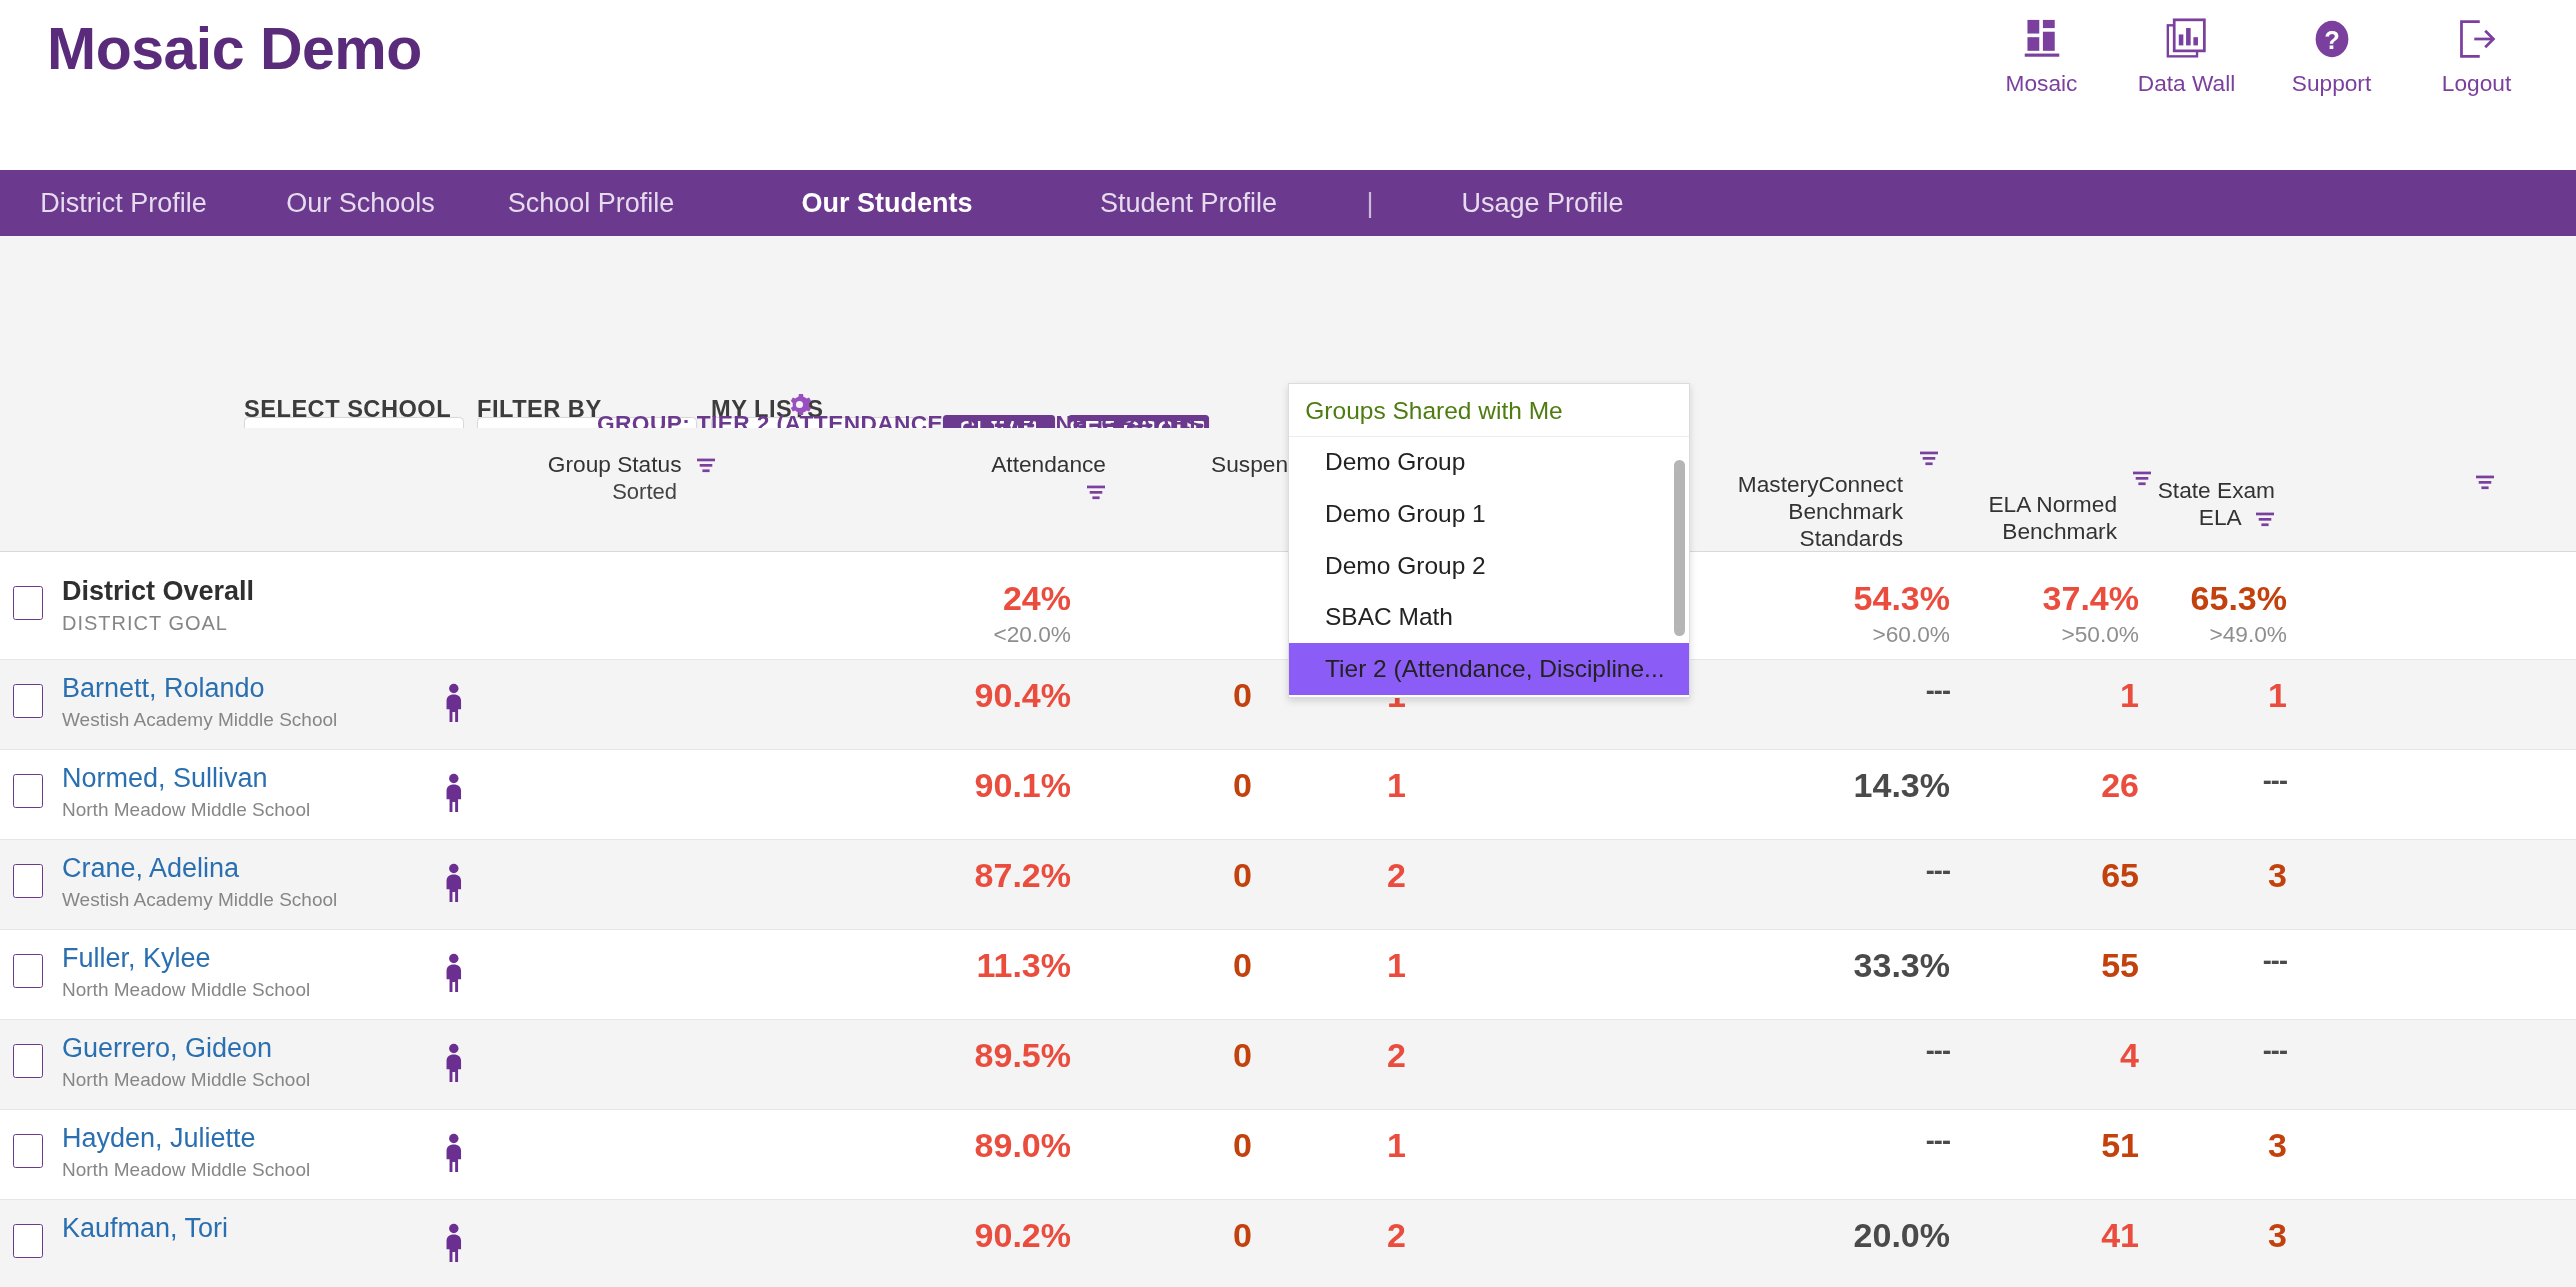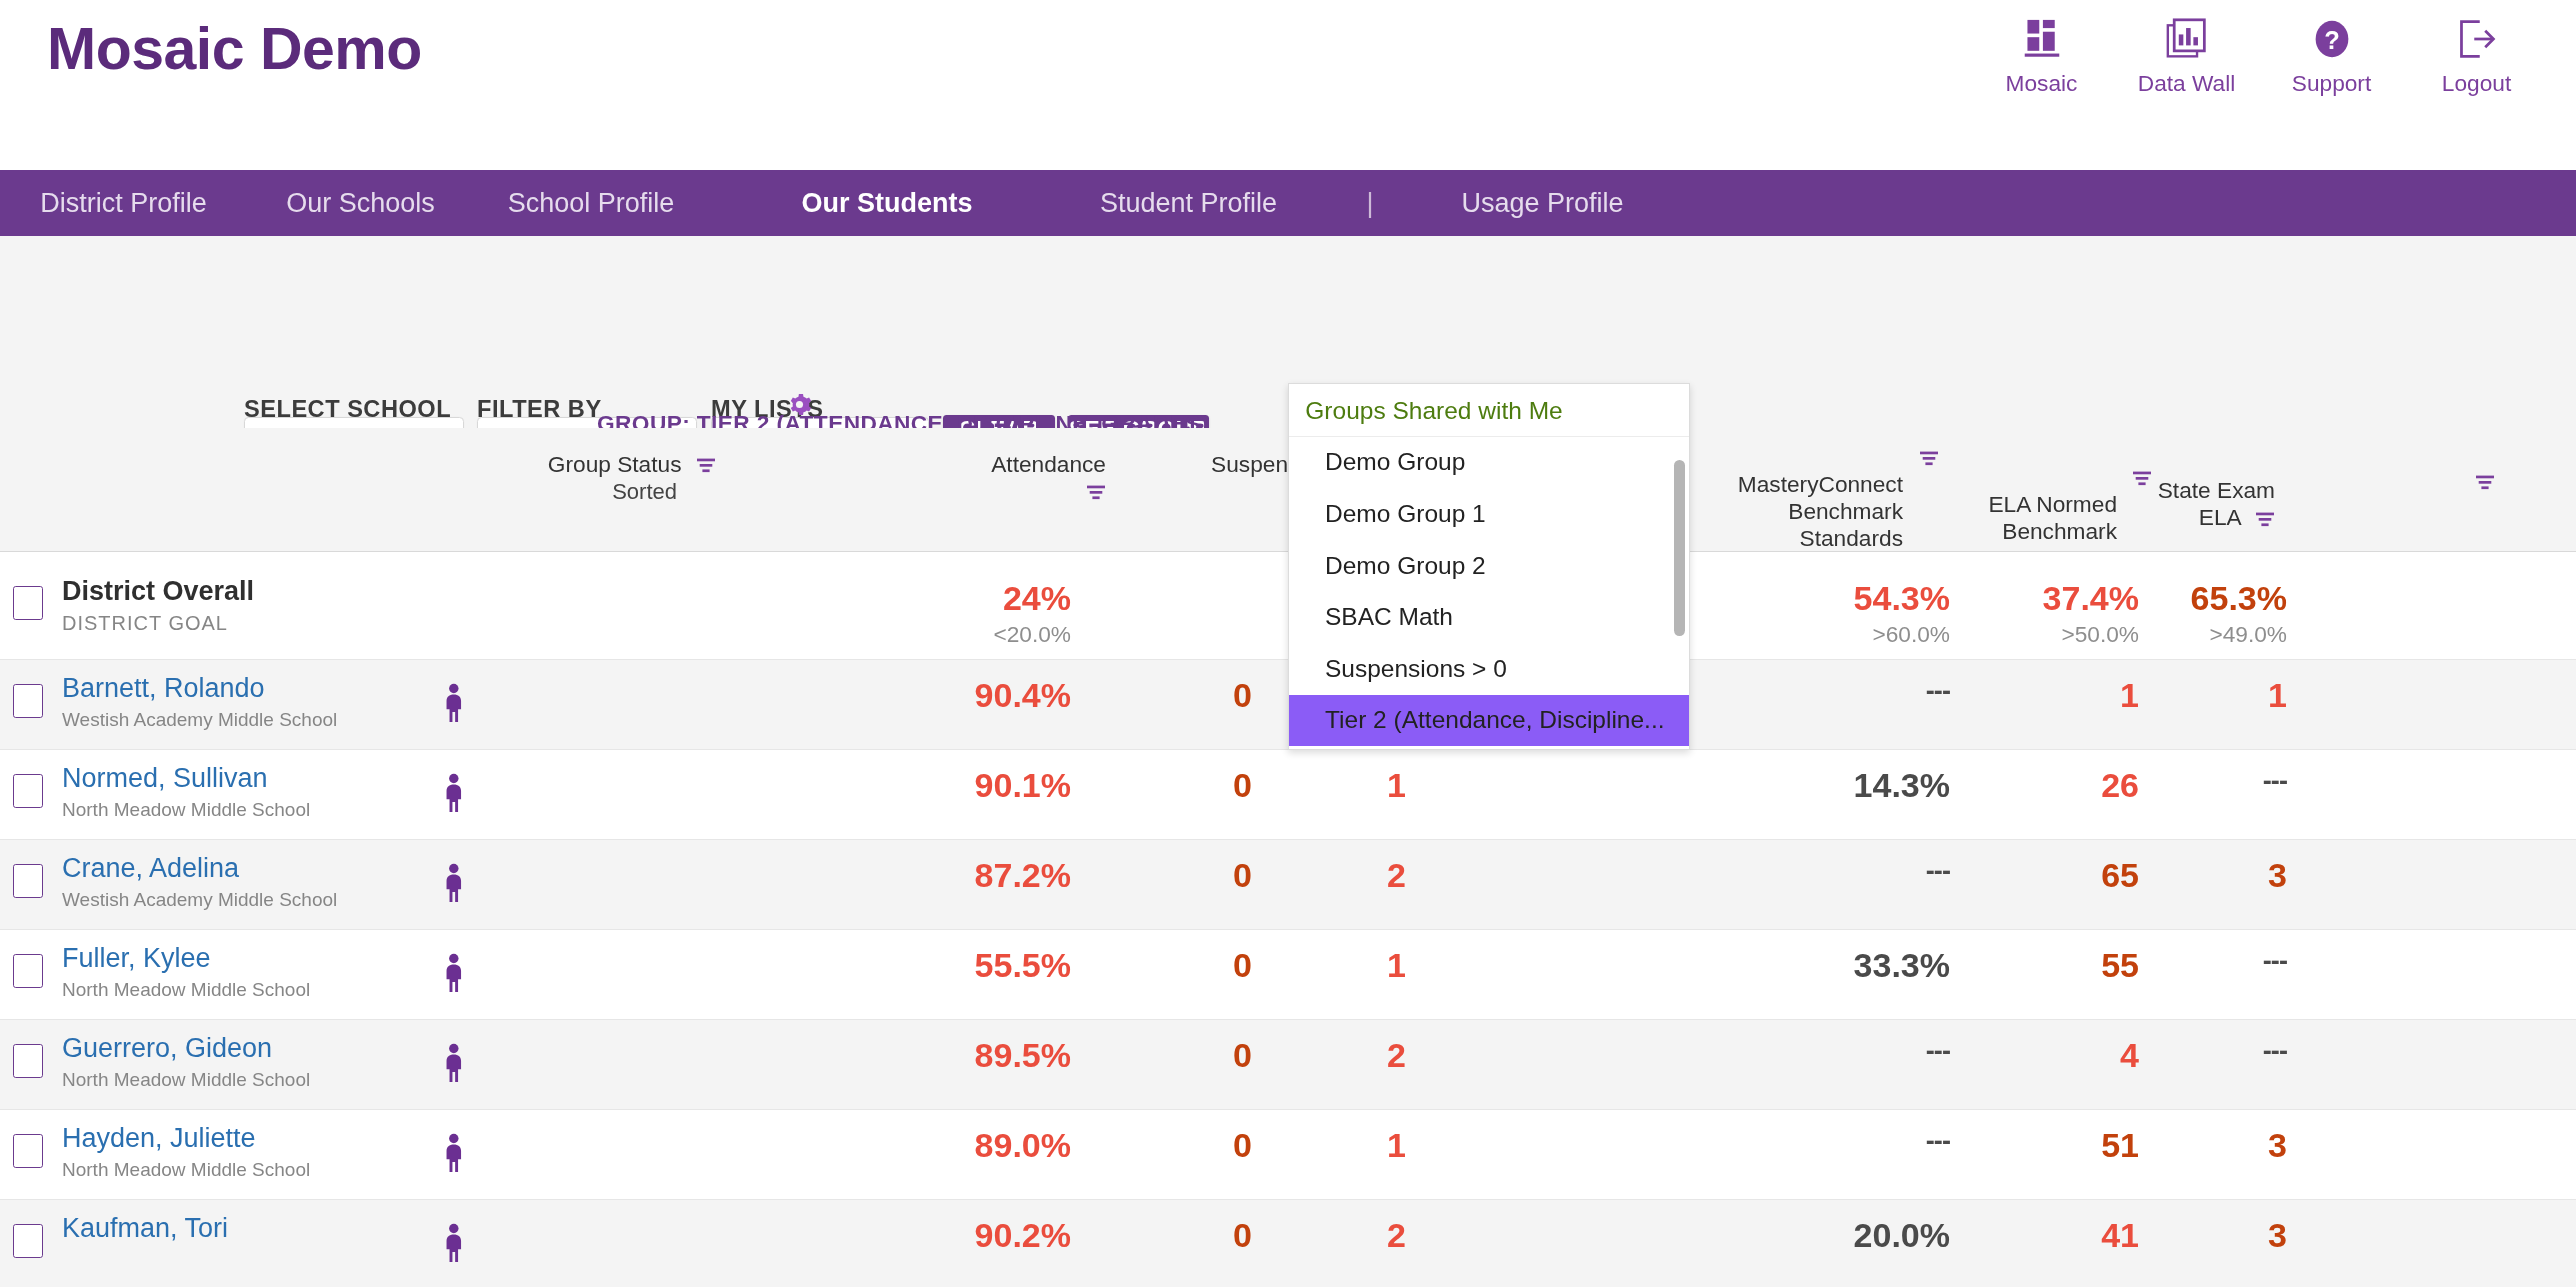--- a/index.html
+++ b/index.html
@@ -511,21 +511,21 @@
         <div class="cell green" style="left:2121px;top:16.3px;width:166px;">3</div>
       </div>
       <div class="row white">
         <div class="cb" style="top:23.6px;"></div>
         <div class="name-main" style="top:12.7px;">Fuller, Kylee</div>
         <div class="name-sub" style="top:49px;">North Meadow Middle School</div>
         <span class="person" style="left:442px;top:22px;"><svg width="23.6" height="42" viewBox="0 0 26 46">
             <circle cx="13" cy="7" r="5.2" fill="#6b2f92"></circle>
             <path d="M13 13.5c-5 0-8 2.6-8 7v9.5h3.3V44h3.2V33h3V44h3.2V30H21v-9.5c0-4.4-3-7-8-7z" fill="#6b2f92"></path>
           </svg></span>
-        <div class="cell red" style="left:861px;top:16.3px;width:210px;">55.5%</div>
+        <div class="cell red" style="left:861px;top:16.3px;width:210px;">11.3%</div>
         <div class="cell green" style="left:1042px;top:16.3px;width:210px;">0</div>
         <div class="cell red" style="left:1196px;top:16.3px;width:210px;">1</div>
         <div class="cell dark" style="left:1722px;top:16.3px;width:228px;">33.3%</div>
         <div class="cell green" style="left:1976px;top:16.3px;width:163px;">55</div>
         <div class="cell dash" style="left:2121px;top:16.3px;width:166px;">---</div>
       </div>
       <div class="row alt">
         <div class="cb" style="top:23.6px;"></div>
         <div class="name-main" style="top:12.7px;">Guerrero, Gideon</div>
         <div class="name-sub" style="top:49px;">North Meadow Middle School</div>
@@ -574,18 +574,17 @@
 
 </div>
 
 <div class="dropdown">
   <div class="dd-group-label">Groups Shared with Me</div>
   <div id="dd-items">
       <div class="dd-item">Demo Group</div>
       <div class="dd-item">Demo Group 1</div>
       <div class="dd-item">Demo Group 2</div>
       <div class="dd-item">SBAC Math</div>
-      <div class="dd-item">Suspensions &gt; 0</div>
       <div class="dd-item selected">Tier 2 (Attendance, Discipline...</div>
     </div>
   <div class="dd-scroll"></div>
 </div>
 
 
 </body></html>

